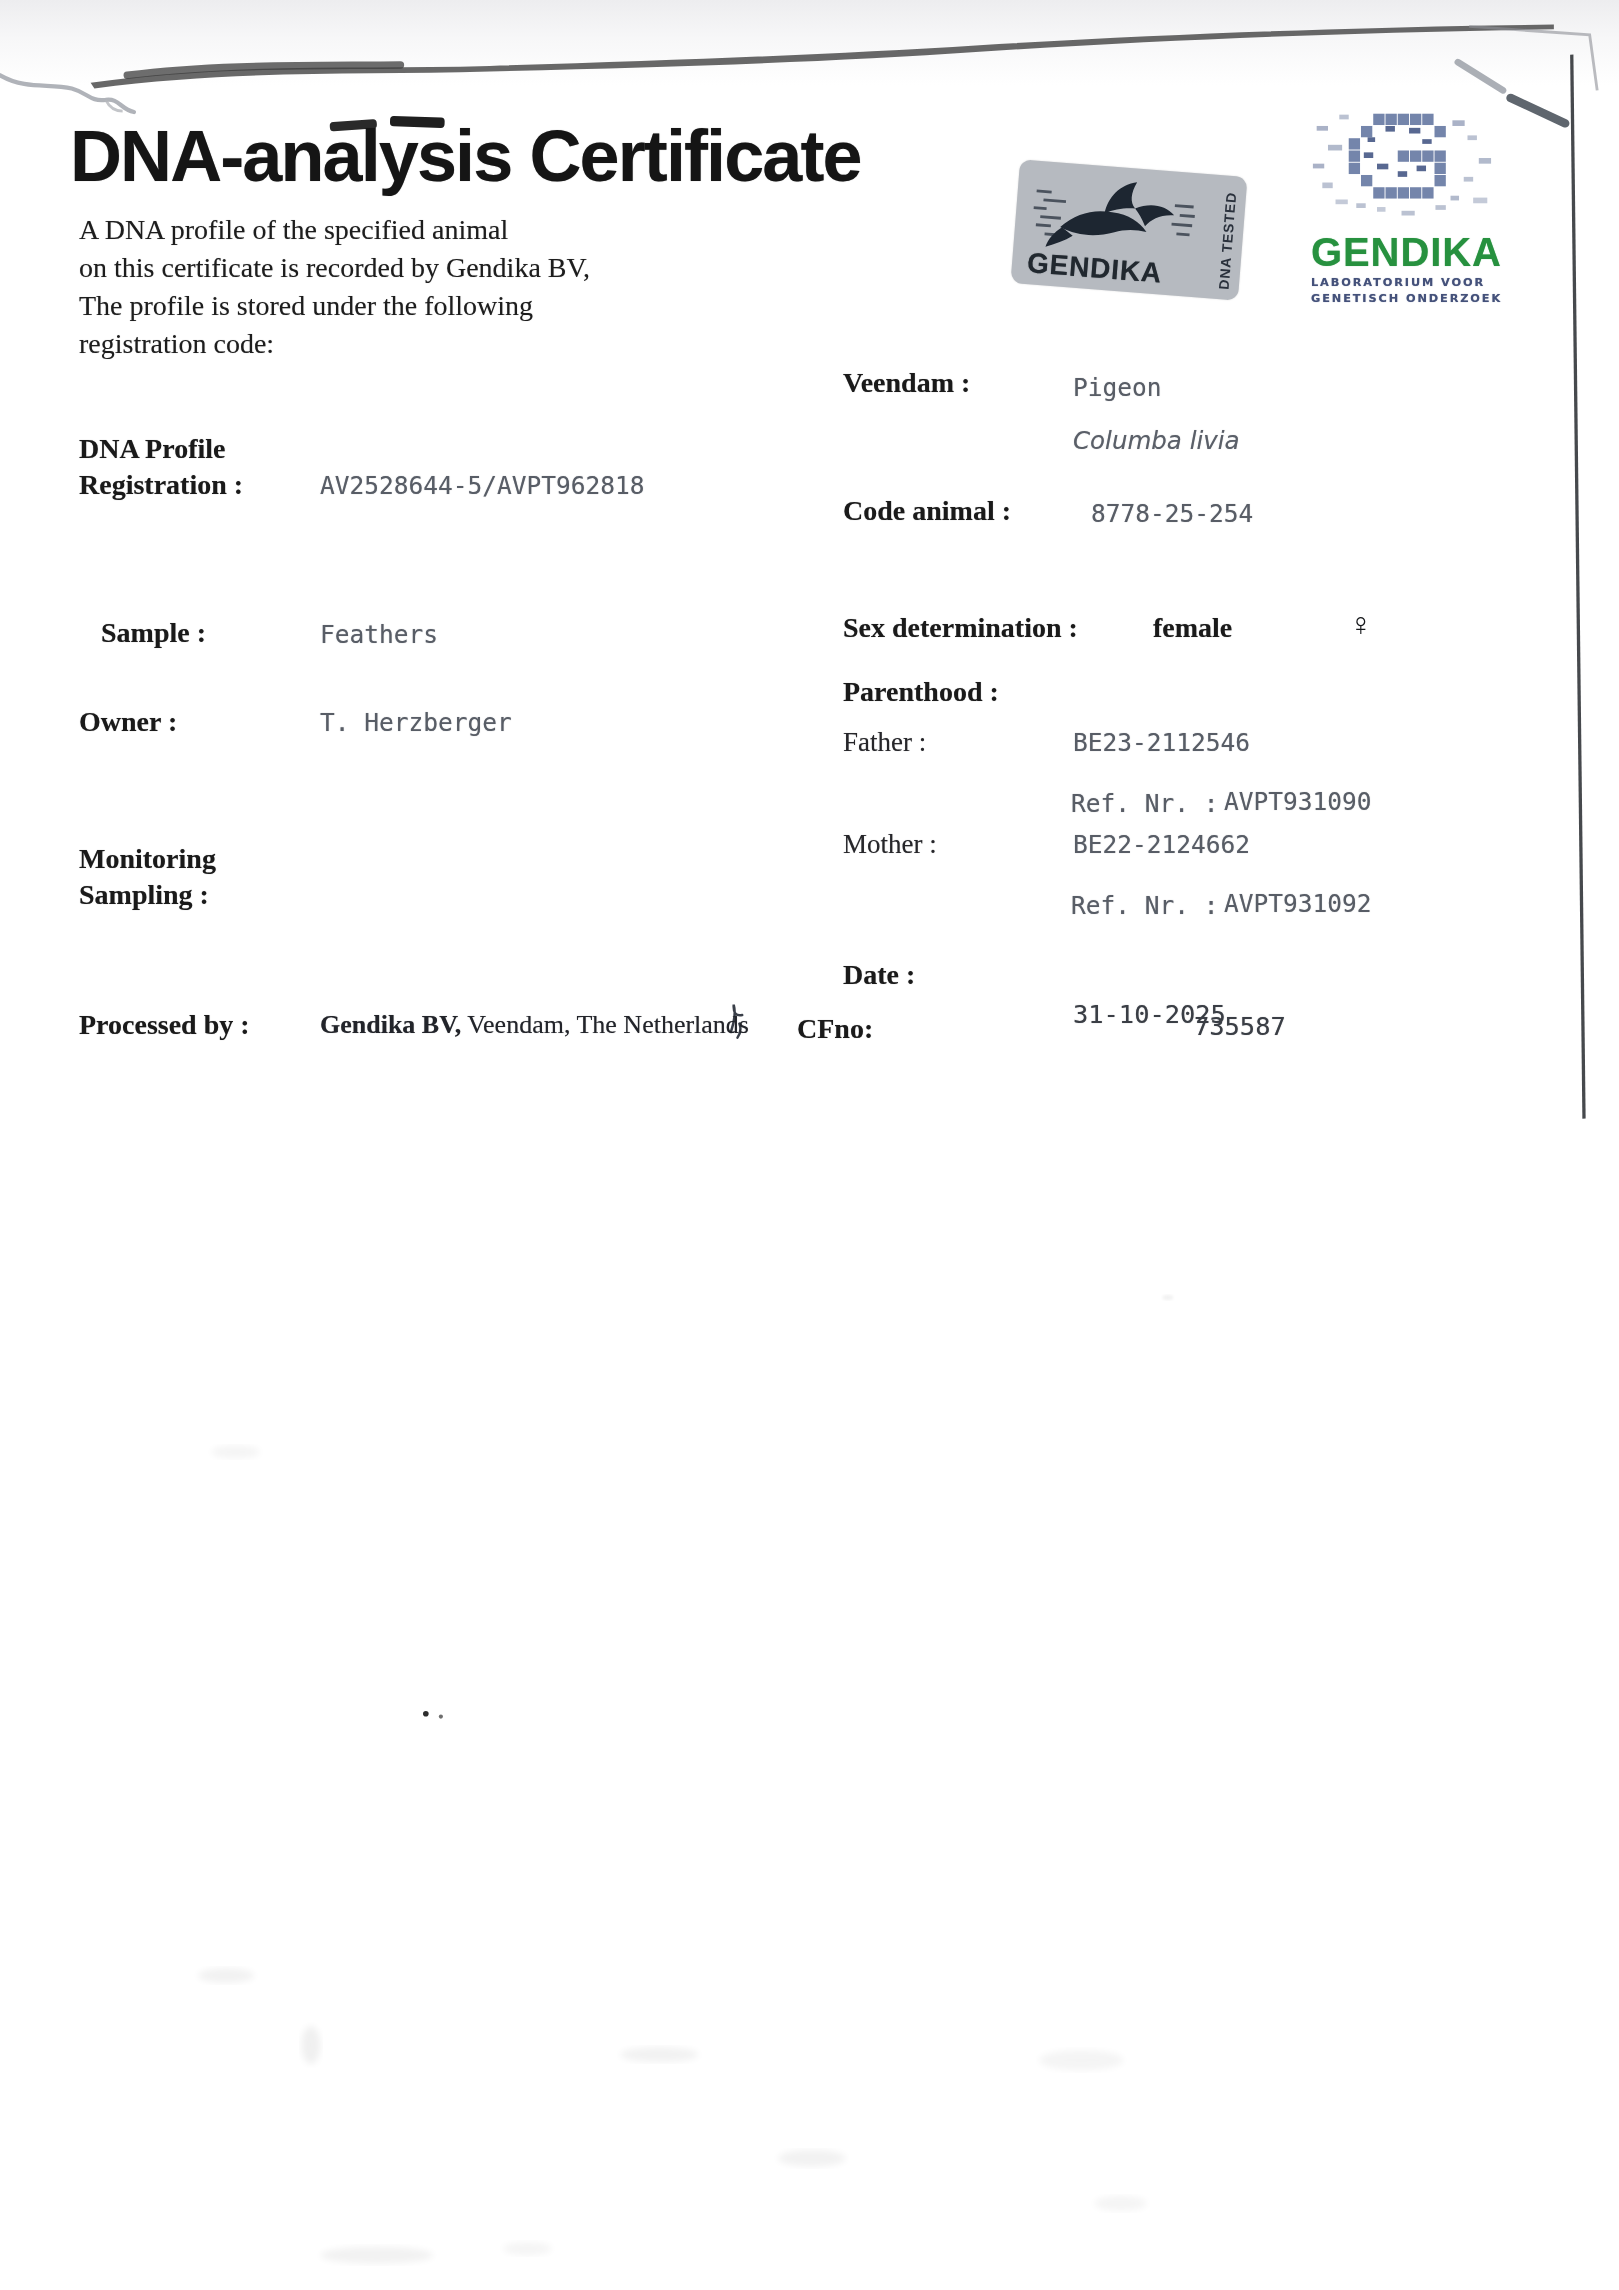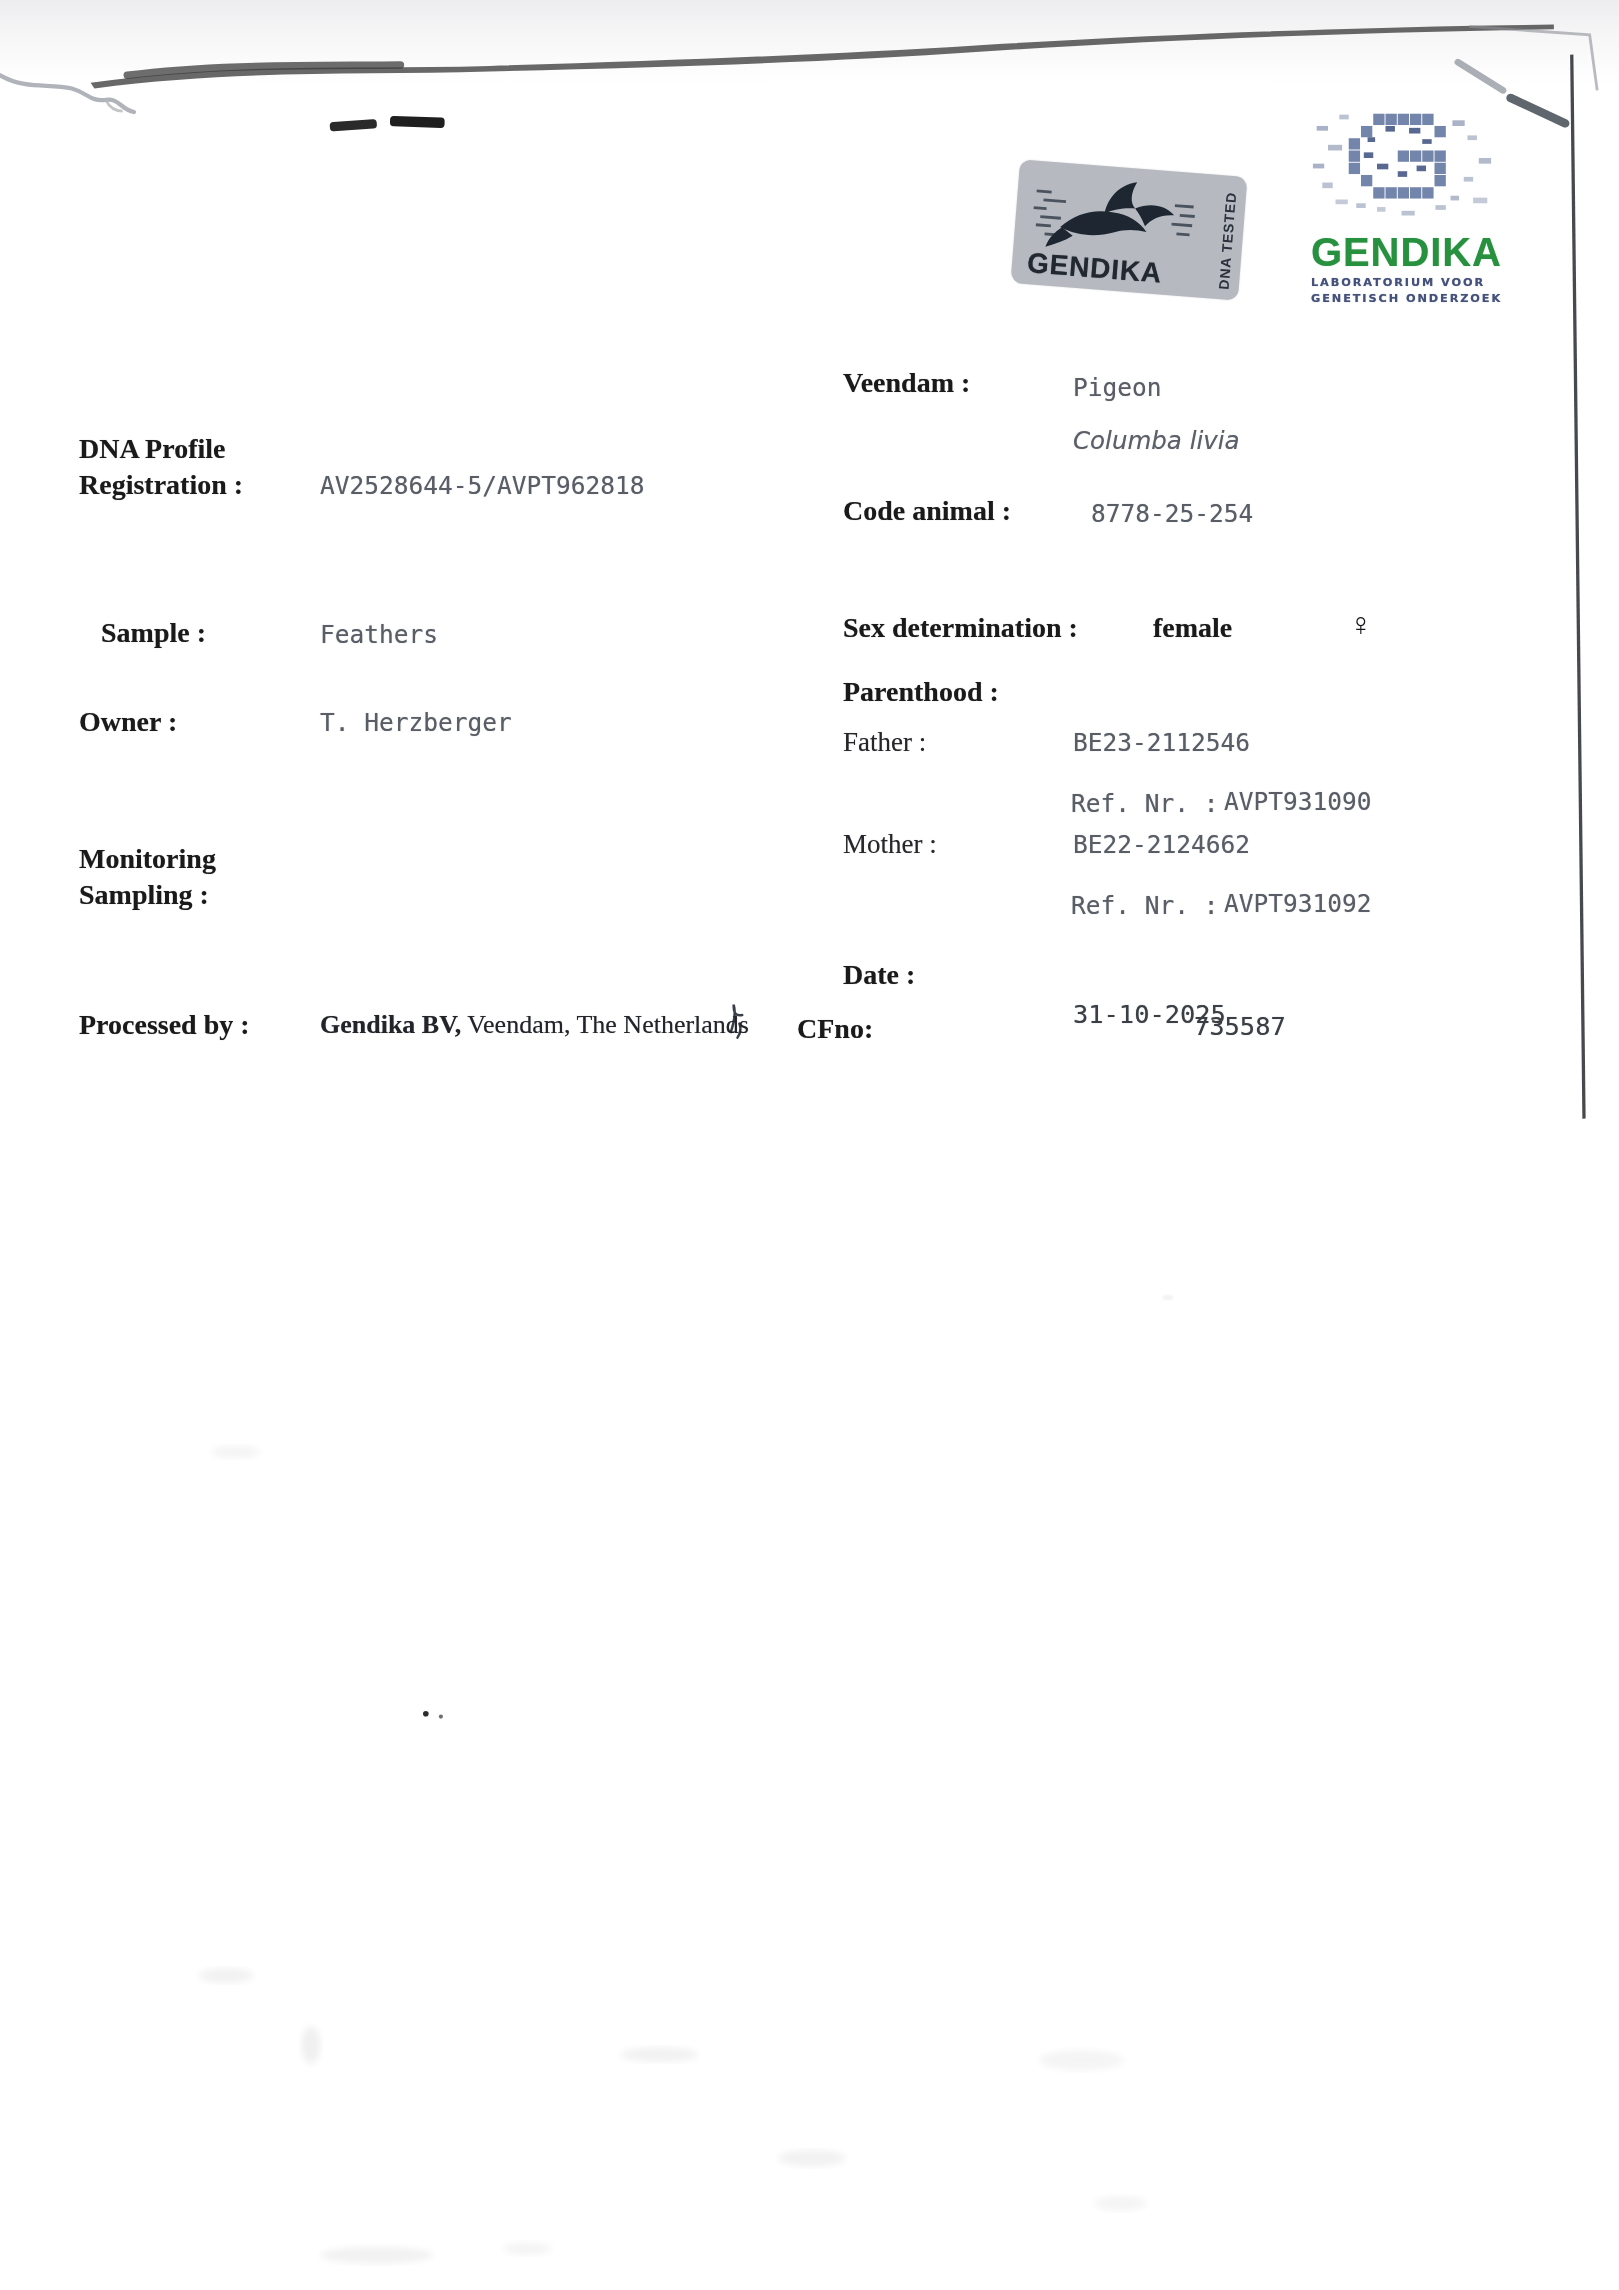--- a/index.html
+++ b/index.html
@@ -78,21 +78,28 @@
     <ellipse cx="330" cy="2172" rx="10" ry="20" fill="#000" opacity="0.06" filter="url(#blur4)"></ellipse>
     <ellipse cx="700" cy="2182" rx="42" ry="8" fill="#000" opacity="0.05" filter="url(#blur4)"></ellipse>
     <ellipse cx="862" cy="2292" rx="36" ry="9" fill="#000" opacity="0.05" filter="url(#blur4)"></ellipse>
     <ellipse cx="1148" cy="2188" rx="45" ry="11" fill="#000" opacity="0.04" filter="url(#blur4)"></ellipse>
     <ellipse cx="1190" cy="2340" rx="28" ry="8" fill="#000" opacity="0.04" filter="url(#blur4)"></ellipse>
     <ellipse cx="400" cy="2395" rx="60" ry="9" fill="#000" opacity="0.05" filter="url(#blur4)"></ellipse>
     <ellipse cx="560" cy="2388" rx="26" ry="7" fill="#000" opacity="0.04" filter="url(#blur4)"></ellipse>
     <ellipse cx="1240" cy="1378" rx="6" ry="3" fill="#000" opacity="0.05" filter="url(#blur2)"></ellipse>
   </svg>
 
-
+  <div class="abs doc-title" style="left:70px;top:115px;">DNA-analysis Certificate</div>
+
+  <div class="abs" style="left:79px;top:211px;">
+    <div class="intro">A DNA profile of the specified animal</div>
+    <div class="intro">on this certificate is recorded by Gendika BV,</div>
+    <div class="intro">The profile is stored under the following</div>
+    <div class="intro">registration code:</div>
+  </div>
 
   <div class="abs lbl" style="left:79px;top:431px;line-height:36px;">
     <div>DNA Profile</div>
     <div>Registration :</div>
   </div>
   <div class="abs typed" style="left:320px;top:471px;">AV2528644-5/AVPT962818</div>
 
   <div class="abs lbl" style="left:79px;top:617px;margin-left:22px;">Sample :</div>
   <div class="abs typed" style="left:320px;top:620px;">Feathers</div>
 

